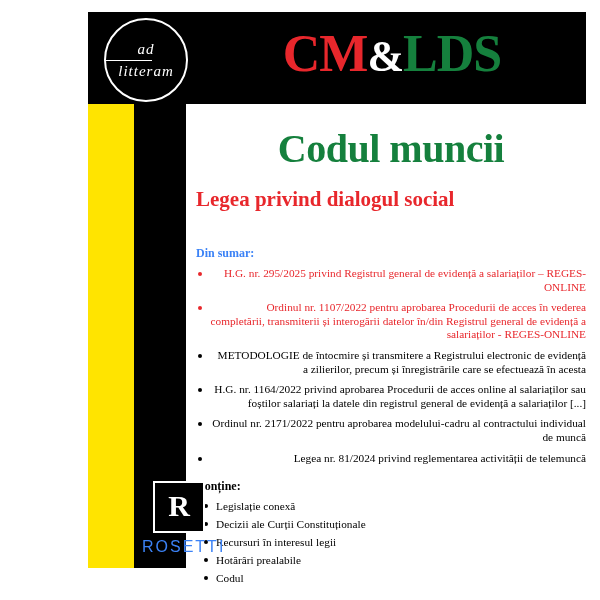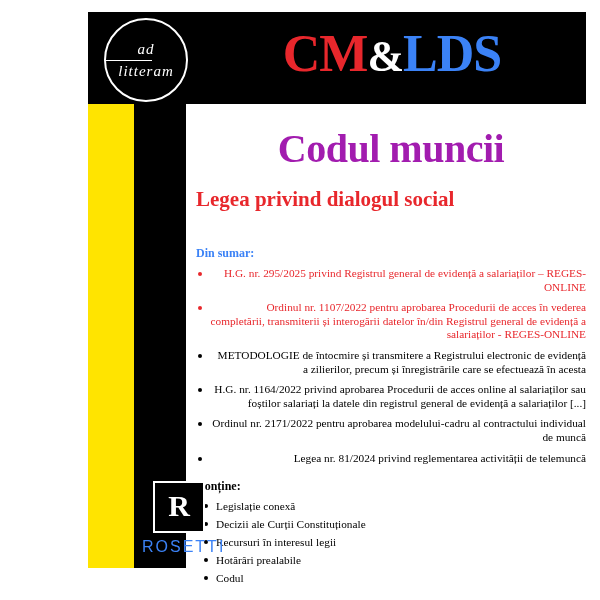--- a/index.html
+++ b/index.html
@@ -107,31 +107,31 @@
     font-weight: bold;
     font-size: 52px;
     line-height: 60px;
     color: #ffffff;
     letter-spacing: -1px;
     z-index: 5;
     white-space: nowrap;
   }
   .brand .cm { color: #e8272c; }
   .brand .amp { color: #ffffff; font-size: 44px; }
-  .brand .lds { color: #3b82f6; }
+  .brand .lds { color: #15803d; }
 
   
   .content {
     position: absolute;
     left: 196px;
     top: 112px;
     right: 14px;
   }
   .title-main {
-    color: #a21caf;
+    color: #15803d;
     font-weight: bold;
     font-size: 40px;
     text-align: center;
     line-height: 46px;
     margin: 14px 0 0 0;
     letter-spacing: -0.5px;
   }
   .title-sub {
     color: #e8272c;
     font-weight: bold;

